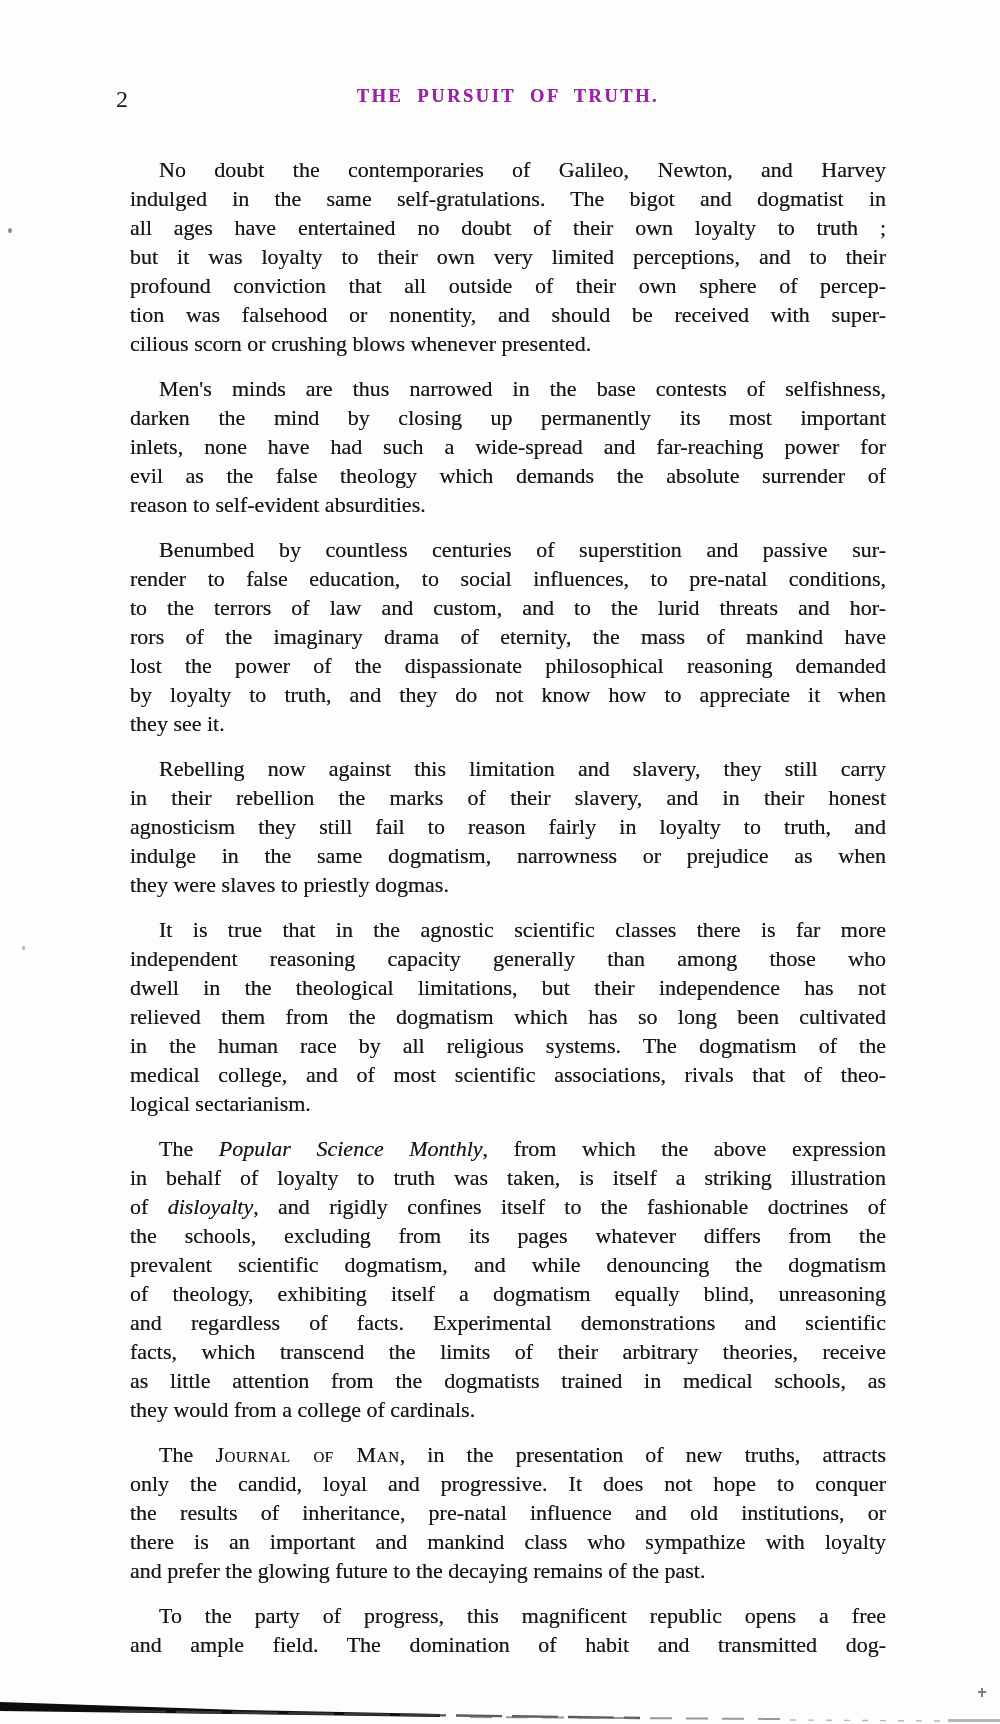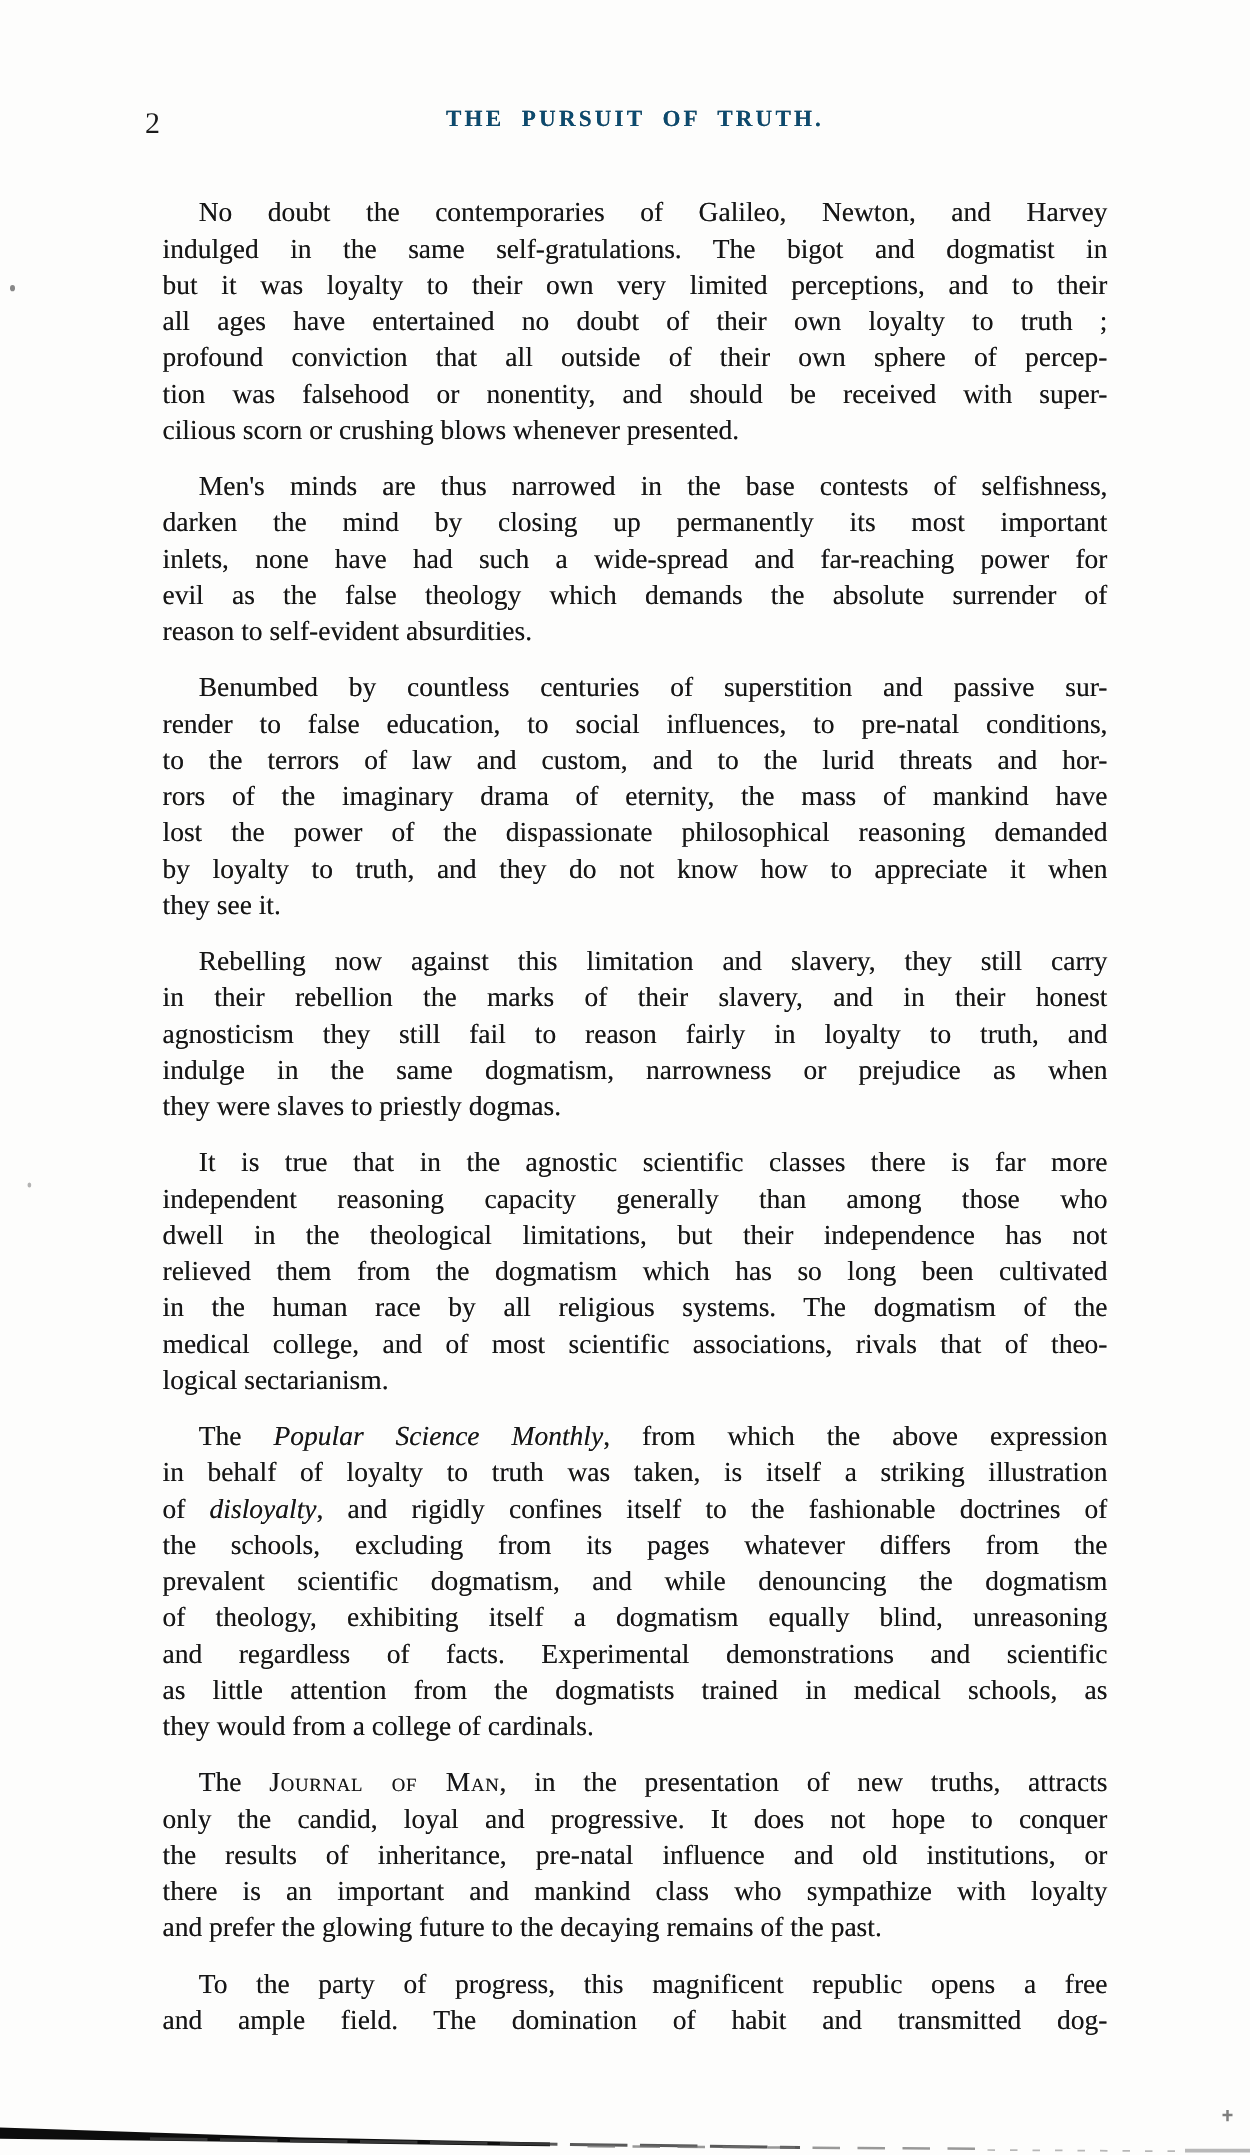--- a/index.html
+++ b/index.html
@@ -30,21 +30,21 @@
     font-size: 24px;
     color: #1a1a1a;
   }
   .running-title {
     display: block;
     text-align: center;
     font-size: 18.5px;
     font-weight: bold;
     letter-spacing: 2.5px;
     word-spacing: 7px;
-    color: #0c4a6e;
+    color: #a21caf;
     text-shadow: 0 0 0.5px rgba(0,0,0,0.55);
   }
   .text-block {
     position: absolute;
     top: 139px;
     left: 114px;
     width: 788px;
   }
   .para { margin: 16px; }
   .line {
@@ -85,22 +85,22 @@
 
   <div class="header">
     <span class="pagenum">2</span>
     <span class="running-title">THE PURSUIT OF TRUTH.</span>
   </div>
 
   <div class="text-block">
       <div class="para">
         <div class="line first"><span>No doubt the contemporaries of Galileo, Newton, and Harvey</span></div>
         <div class="line"><span>indulged in the same self-gratulations. The bigot and dogmatist in</span></div>
+        <div class="line"><span>all ages have entertained no doubt of their own loyalty to truth ;</span></div>
         <div class="line"><span>but it was loyalty to their own very limited perceptions, and to their</span></div>
-        <div class="line"><span>all ages have entertained no doubt of their own loyalty to truth ;</span></div>
         <div class="line"><span>profound conviction that all outside of their own sphere of percep-</span></div>
         <div class="line"><span>tion was falsehood or nonentity, and should be received with super-</span></div>
         <div class="line lastline"><span>cilious scorn or crushing blows whenever presented.</span></div>
       </div>
       <div class="para">
         <div class="line first"><span>Men's minds are thus narrowed in the base contests of selfishness,</span></div>
         <div class="line"><span>darken the mind by closing up permanently its most important</span></div>
         <div class="line"><span>inlets, none have had such a wide-spread and far-reaching power for</span></div>
         <div class="line"><span>evil as the false theology which demands the absolute surrender of</span></div>
         <div class="line lastline"><span>reason to self-evident absurdities.</span></div>
@@ -131,20 +131,21 @@
         <div class="line lastline"><span>logical sectarianism.</span></div>
       </div>
       <div class="para">
         <div class="line first"><span>The </span><span class="it">Popular Science Monthly</span><span>, from which the above expression</span></div>
         <div class="line"><span>in behalf of loyalty to truth was taken, is itself a striking illustration</span></div>
         <div class="line"><span>of </span><span class="it">disloyalty</span><span>, and rigidly confines itself to the fashionable doctrines of</span></div>
         <div class="line"><span>the schools, excluding from its pages whatever differs from the</span></div>
         <div class="line"><span>prevalent scientific dogmatism, and while denouncing the dogmatism</span></div>
         <div class="line"><span>of theology, exhibiting itself a dogmatism equally blind, unreasoning</span></div>
         <div class="line"><span>and regardless of facts. Experimental demonstrations and scientific</span></div>
+        <div class="line"><span>facts, which transcend the limits of their arbitrary theories, receive</span></div>
         <div class="line"><span>as little attention from the dogmatists trained in medical schools, as</span></div>
         <div class="line lastline"><span>they would from a college of cardinals.</span></div>
       </div>
       <div class="para">
         <div class="line first"><span>The </span><span class="sc">Journal of Man</span><span>, in the presentation of new truths, attracts</span></div>
         <div class="line"><span>only the candid, loyal and progressive. It does not hope to conquer</span></div>
         <div class="line"><span>the results of inheritance, pre-natal influence and old institutions, or</span></div>
         <div class="line"><span>there is an important and mankind class who sympathize with loyalty</span></div>
         <div class="line lastline"><span>and prefer the glowing future to the decaying remains of the past.</span></div>
       </div>

